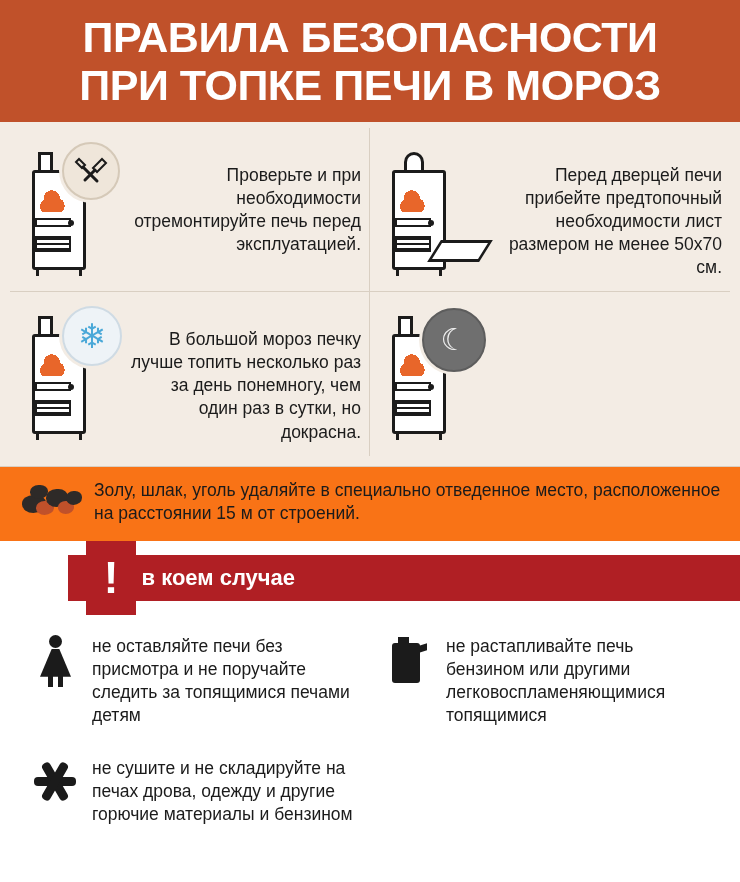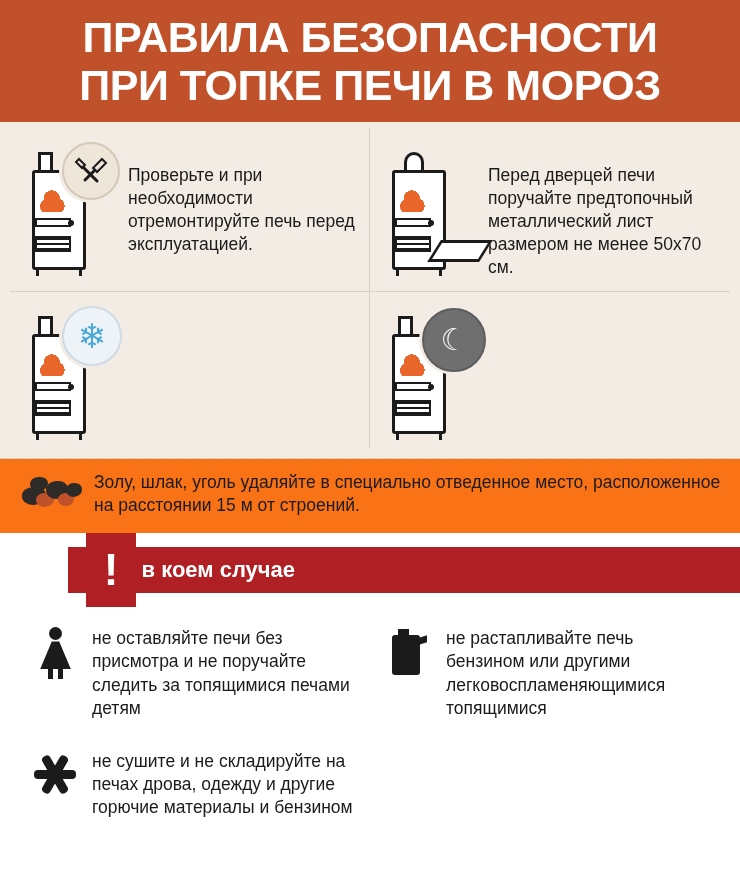--- a/index.html
+++ b/index.html
@@ -41,20 +41,21 @@
 
   
   .tips {
     background: #f3ece4;
     padding: 6px 10px 10px 10px;
     box-sizing: border-box;
   }
   .tips-grid {
     display: flex;
     flex-wrap: wrap;
+    text-align: right;
   }
   .tip {
     width: 50%;
     box-sizing: border-box;
     display: flex;
     align-items: flex-start;
     padding: 12px 8px 12px 8px;
     min-height: 150px;
   }
   .tip.row1 { border-bottom: 1px solid #d9cfc2; }
@@ -400,37 +401,38 @@
             <div class="body"></div>
             <div class="flame"></div>
             <div class="door"></div>
             <div class="knob"></div>
             <div class="grate"></div>
             <div class="leg-l"></div>
             <div class="leg-r"></div>
           </div>
           <div class="sheet"></div>
         </div>
-        <div class="tip-text">Перед дверцей печи поручайте предтопочный металлический лист размером не менее 50х70 см.</div>
+        <div class="tip-text">Перед дверцей печи прибейте предтопочный необходимости лист размером не менее 50х70 см.</div>
       </div>
 
       <div class="tip left">
         <div class="tip-figure">
           <div class="stove">
             <div class="pipe"></div>
             <div class="body"></div>
             <div class="flame"></div>
             <div class="door"></div>
             <div class="knob"></div>
             <div class="grate"></div>
             <div class="leg-l"></div>
             <div class="leg-r"></div>
           </div>
           <div class="badge snow">❄</div>
         </div>
+        <div class="tip-text">В большой мороз печку лучше топить несколько раз за день понемногу, чем один раз в сутки, но докрасна.</div>
       </div>
 
       <div class="tip">
         <div class="tip-figure">
           <div class="stove">
             <div class="pipe"></div>
             <div class="body"></div>
             <div class="flame"></div>
             <div class="door"></div>
             <div class="knob"></div>

